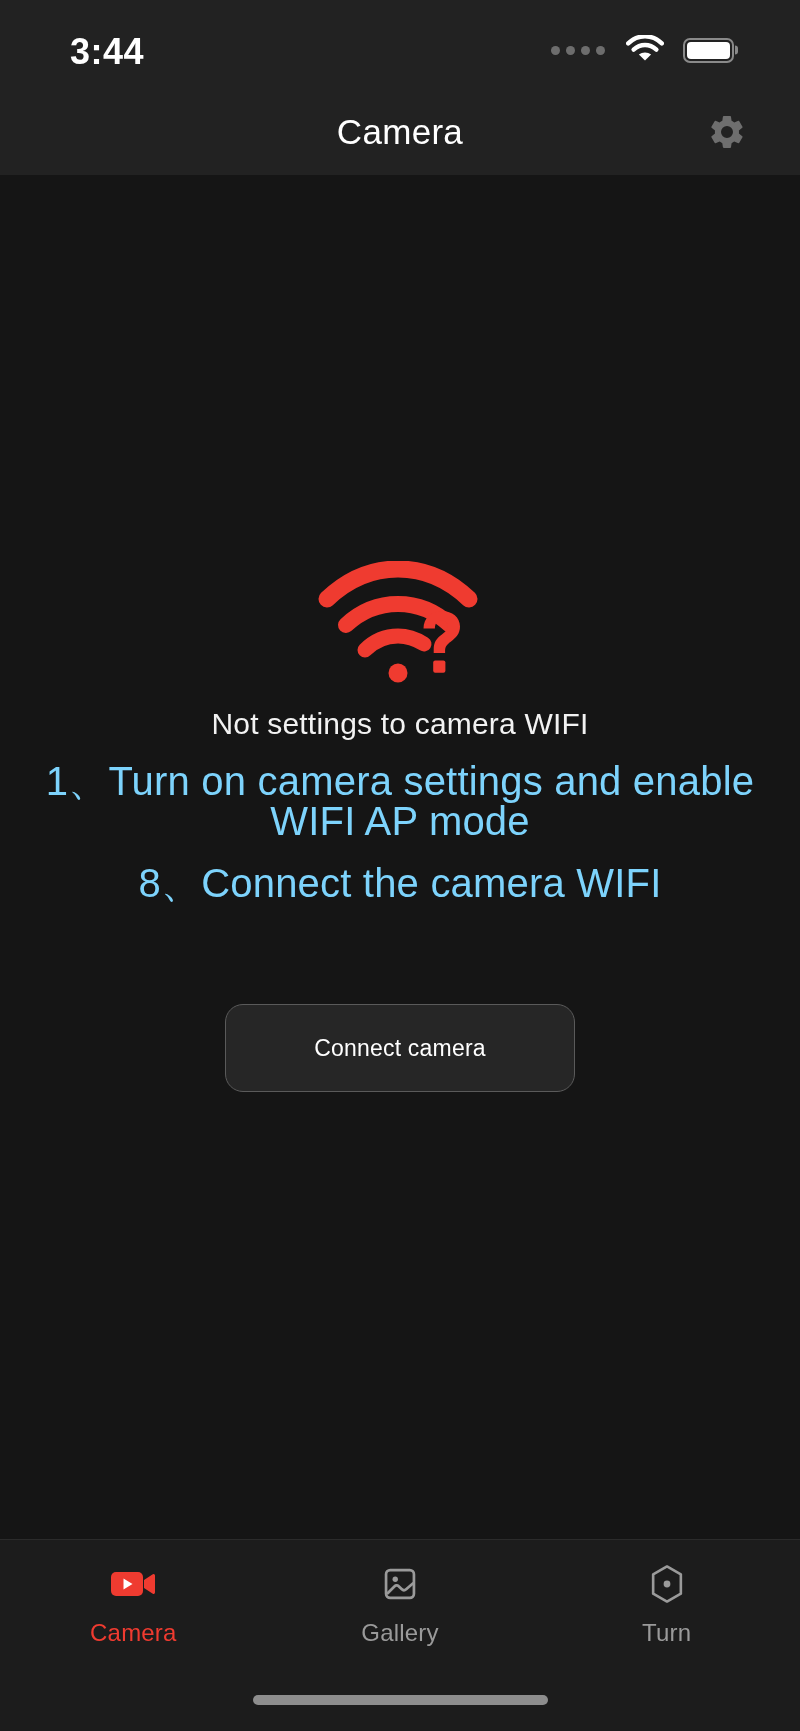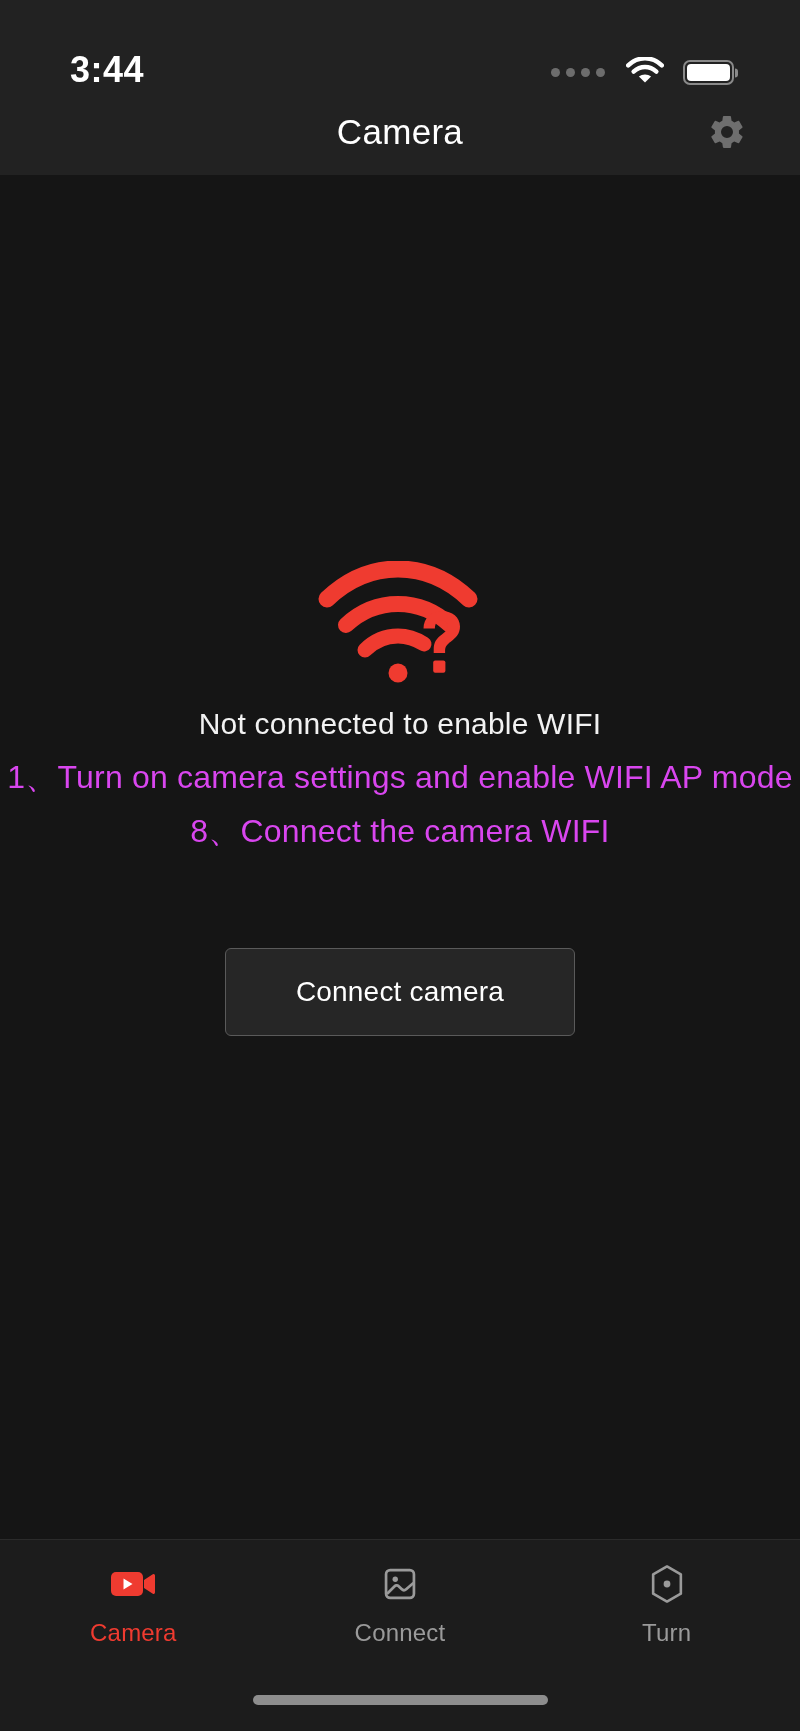--- a/index.html
+++ b/index.html
@@ -14,21 +14,21 @@
     position:relative;
     width:800px; height:1731px;
     background:#151515;
     display:flex; flex-direction:column;
   }
 
   
   .statusbar {
     height:88px;
     background:#222222;
-    display:flex; align-items:flex-end;
+    display:flex; align-items:center;
     justify-content:space-between;
     padding:12px 66px 0 70px;
     flex:0 0 auto;
     position:relative;
   }
   .status-time {
     color:#ffffff;
     font-size:36px;
     font-weight:bold;
     letter-spacing:0.5px;
@@ -114,36 +114,36 @@
   }
   .msg-main {
     color:#f2f2f2;
     font-size:30px;
     font-weight:400;
     line-height:1;
     margin-bottom:22px;
     letter-spacing:0.2px;
   }
   .msg-step {
-    color:#d946ef;
-    font-size:32px;
+    color:#7dd3fc;
+    font-size:40px;
     font-weight:400;
     line-height:1;
     margin-bottom:22px;
     letter-spacing:0.2px;
     text-align:center;
   }
   .connect-btn {
     margin-top:79px;
     width:350px; height:88px;
     background:#262626;
     border:1.6px solid #5a5a5a;
-    border-radius:6px;
+    border-radius:18px;
     color:#ffffff;
-    font-size:28px;
+    font-size:23px;
     font-family:"Liberation Sans", sans-serif;
     display:flex; align-items:center; justify-content:center;
     cursor:pointer;
     letter-spacing:0.2px;
   }
 
   
   .tabbar {
     flex:0 0 auto;
     height:130px;
@@ -231,21 +231,21 @@
 
           <path d="M50 89C59 80 71 75 83 75C92 75 101 78 109 83" stroke="#ef3b30" stroke-width="15" stroke-linecap="round"></path>
 
           <circle cx="83" cy="112" r="9.5" fill="#ef3b30"></circle>
 
           <path d="M108.5 67.5c0-10.5 8.2-17.5 18.5-17.5 10.2 0 18 6.4 18 15.6 0 7.2-3.9 11.2-9.3 15.1-4.2 3.1-5.6 4.9-5.6 9.2v2.1h-11.4v-3.4c0-7.4 2.6-11.1 8.2-15.2 4.2-3.1 5.9-5 5.9-8.1 0-3.4-2.6-5.7-6.3-5.7-3.9 0-6.6 2.6-6.6 7.9h-11.4z" fill="#ef3b30"></path>
           <rect x="118.2" y="99.5" width="12.2" height="12.2" rx="2" fill="#ef3b30"></rect>
         </svg>
       </span>
 
-      <div class="msg-main">Not connected to enable WIFI</div>
+      <div class="msg-main">Not settings to camera WIFI</div>
       <div class="msg-step">1、Turn on camera settings and enable WIFI AP mode</div>
       <div class="msg-step">8、Connect the camera WIFI</div>
 
       <div class="connect-btn">Connect camera</div>
     </div>
   </div>
 
   <div class="tabbar">
 
     <div class="tab active">
@@ -260,21 +260,21 @@
     </div>
 
     <div class="tab">
       <span class="tab-icon">
         <svg width="38" height="38" viewBox="0 0 24 24" fill="none">
           <rect x="3.2" y="3.2" width="17.6" height="17.6" rx="2.6" stroke="#9a9a9a" stroke-width="1.7"></rect>
           <circle cx="9" cy="9" r="1.7" fill="#9a9a9a"></circle>
           <path d="M4.2 17.8l4.4-4.4c.9-.9 2.1-.5 2.9.3l1.5 1.5c.8.8 2 .9 2.9.1l4.2-3.6" stroke="#9a9a9a" stroke-width="1.7" stroke-linecap="round" stroke-linejoin="round"></path>
         </svg>
       </span>
-      <span class="tab-label">Connect</span>
+      <span class="tab-label">Gallery</span>
     </div>
 
     <div class="tab">
       <span class="tab-icon">
         <svg width="38" height="40" viewBox="0 0 24 26" fill="none">
           <path d="M12 1.6l9 5.1v12.6l-9 5.1-9-5.1V6.7l9-5.1z" stroke="#9a9a9a" stroke-width="1.7" stroke-linejoin="round"></path>
           <circle cx="12" cy="13" r="2.2" fill="#9a9a9a"></circle>
         </svg>
       </span>
       <span class="tab-label">Turn</span>

